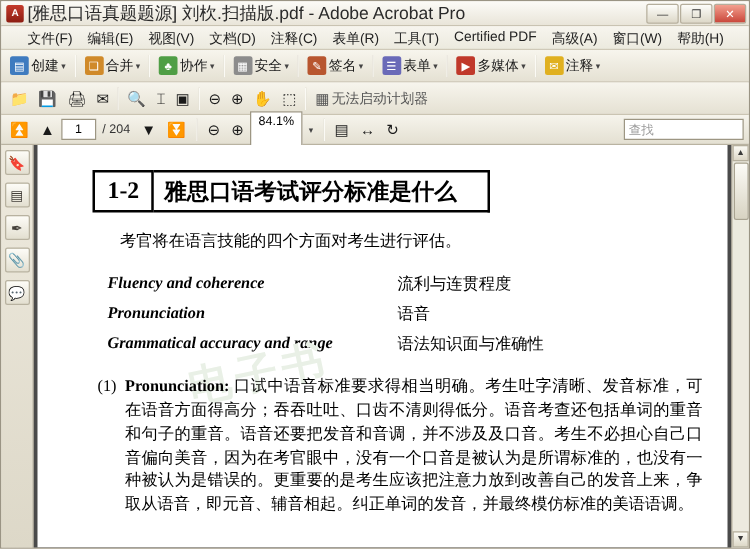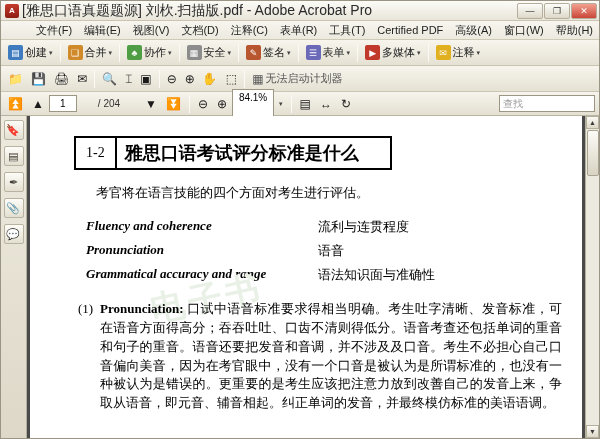--- a/index.html
+++ b/index.html
@@ -44,22 +44,21 @@
     display: flex; align-items: center; justify-content: center;
     border-radius: 2px;
   }
   .win-btn.close { background: linear-gradient(#f3a08f, #c9463a); color: #fff; }
   
   .menubar {
     height: 19px;
     display: flex; align-items: center;
     background: linear-gradient(#f7f5ee, #eceadf);
     border-bottom: 1px solid #cfc9b8;
-    padding-left: 0;
-    justify-content: flex-end;
+    padding-left: 15px;
   }
   .menu-item {
     padding: 2px 6px; font-size: 11px; color: #222; white-space: nowrap;
   }
   
   .toolbar {
     display: flex; align-items: center;
     height: 26px;
     background: linear-gradient(#f7f5ed, #e5e1d3);
     border-bottom: 1px solid #cac4b2;
@@ -88,21 +87,21 @@
     height: 24px;
     background: linear-gradient(#f6f4ec, #e4e0d2);
     border-bottom: 1px solid #b9b3a1;
     padding-left: 3px; gap: 1px;
   }
   .nav-field {
     width: 28px; height: 17px;
     border: 1px solid #9d9683; background: #fff;
     font-size: 10px; text-align: center; line-height: 15px;
   }
-  .nav-total { font-size: 10px; color: #333; padding: 0 20px; }
+  .nav-total { font-size: 10px; color: #333; padding: 0 4px; }
   .zoom-field {
     width: 42px; height: 30px;
     border: 1px solid #9d9683; background: #fff;
     font-size: 10px; text-align: center; line-height: 15px;
   }
   .find-box {
     margin-left: auto; margin-right: 4px;
     width: 96px; height: 17px;
     border: 1px solid #9d9683; background: #fff;
     display: flex; align-items: center; padding: 0 3px;
@@ -144,21 +143,21 @@
     font-size: 34px; color: #e9f0e6; font-weight: bold;
     transform: rotate(-12deg); letter-spacing: 4px;
     pointer-events: none;
   }
   .headline {
     display: flex; align-items: stretch; gap: 0; margin: 6px 0 14px 18px;
     width: 318px;
   }
   .headline .num {
     border: 2px solid #000; padding: 0 10px;
-    font-size: 14px; font-weight: normal; font-family: "Liberation Serif", serif;
+    font-size: 19px; font-weight: bold; font-family: "Liberation Serif", serif;
     display: flex; align-items: center;
   }
   .headline .txt {
     border: 2px solid #000; border-left: 0;
     flex: 1; padding: 3px 8px;
     font-size: 18px; font-weight: bold;
     display: flex; align-items: center;
   }
   .intro { margin: 1px 0 12px 40px; font-size: 13px; }
   .term-table { margin: 0 0 12px 28px; width: 430px; }

